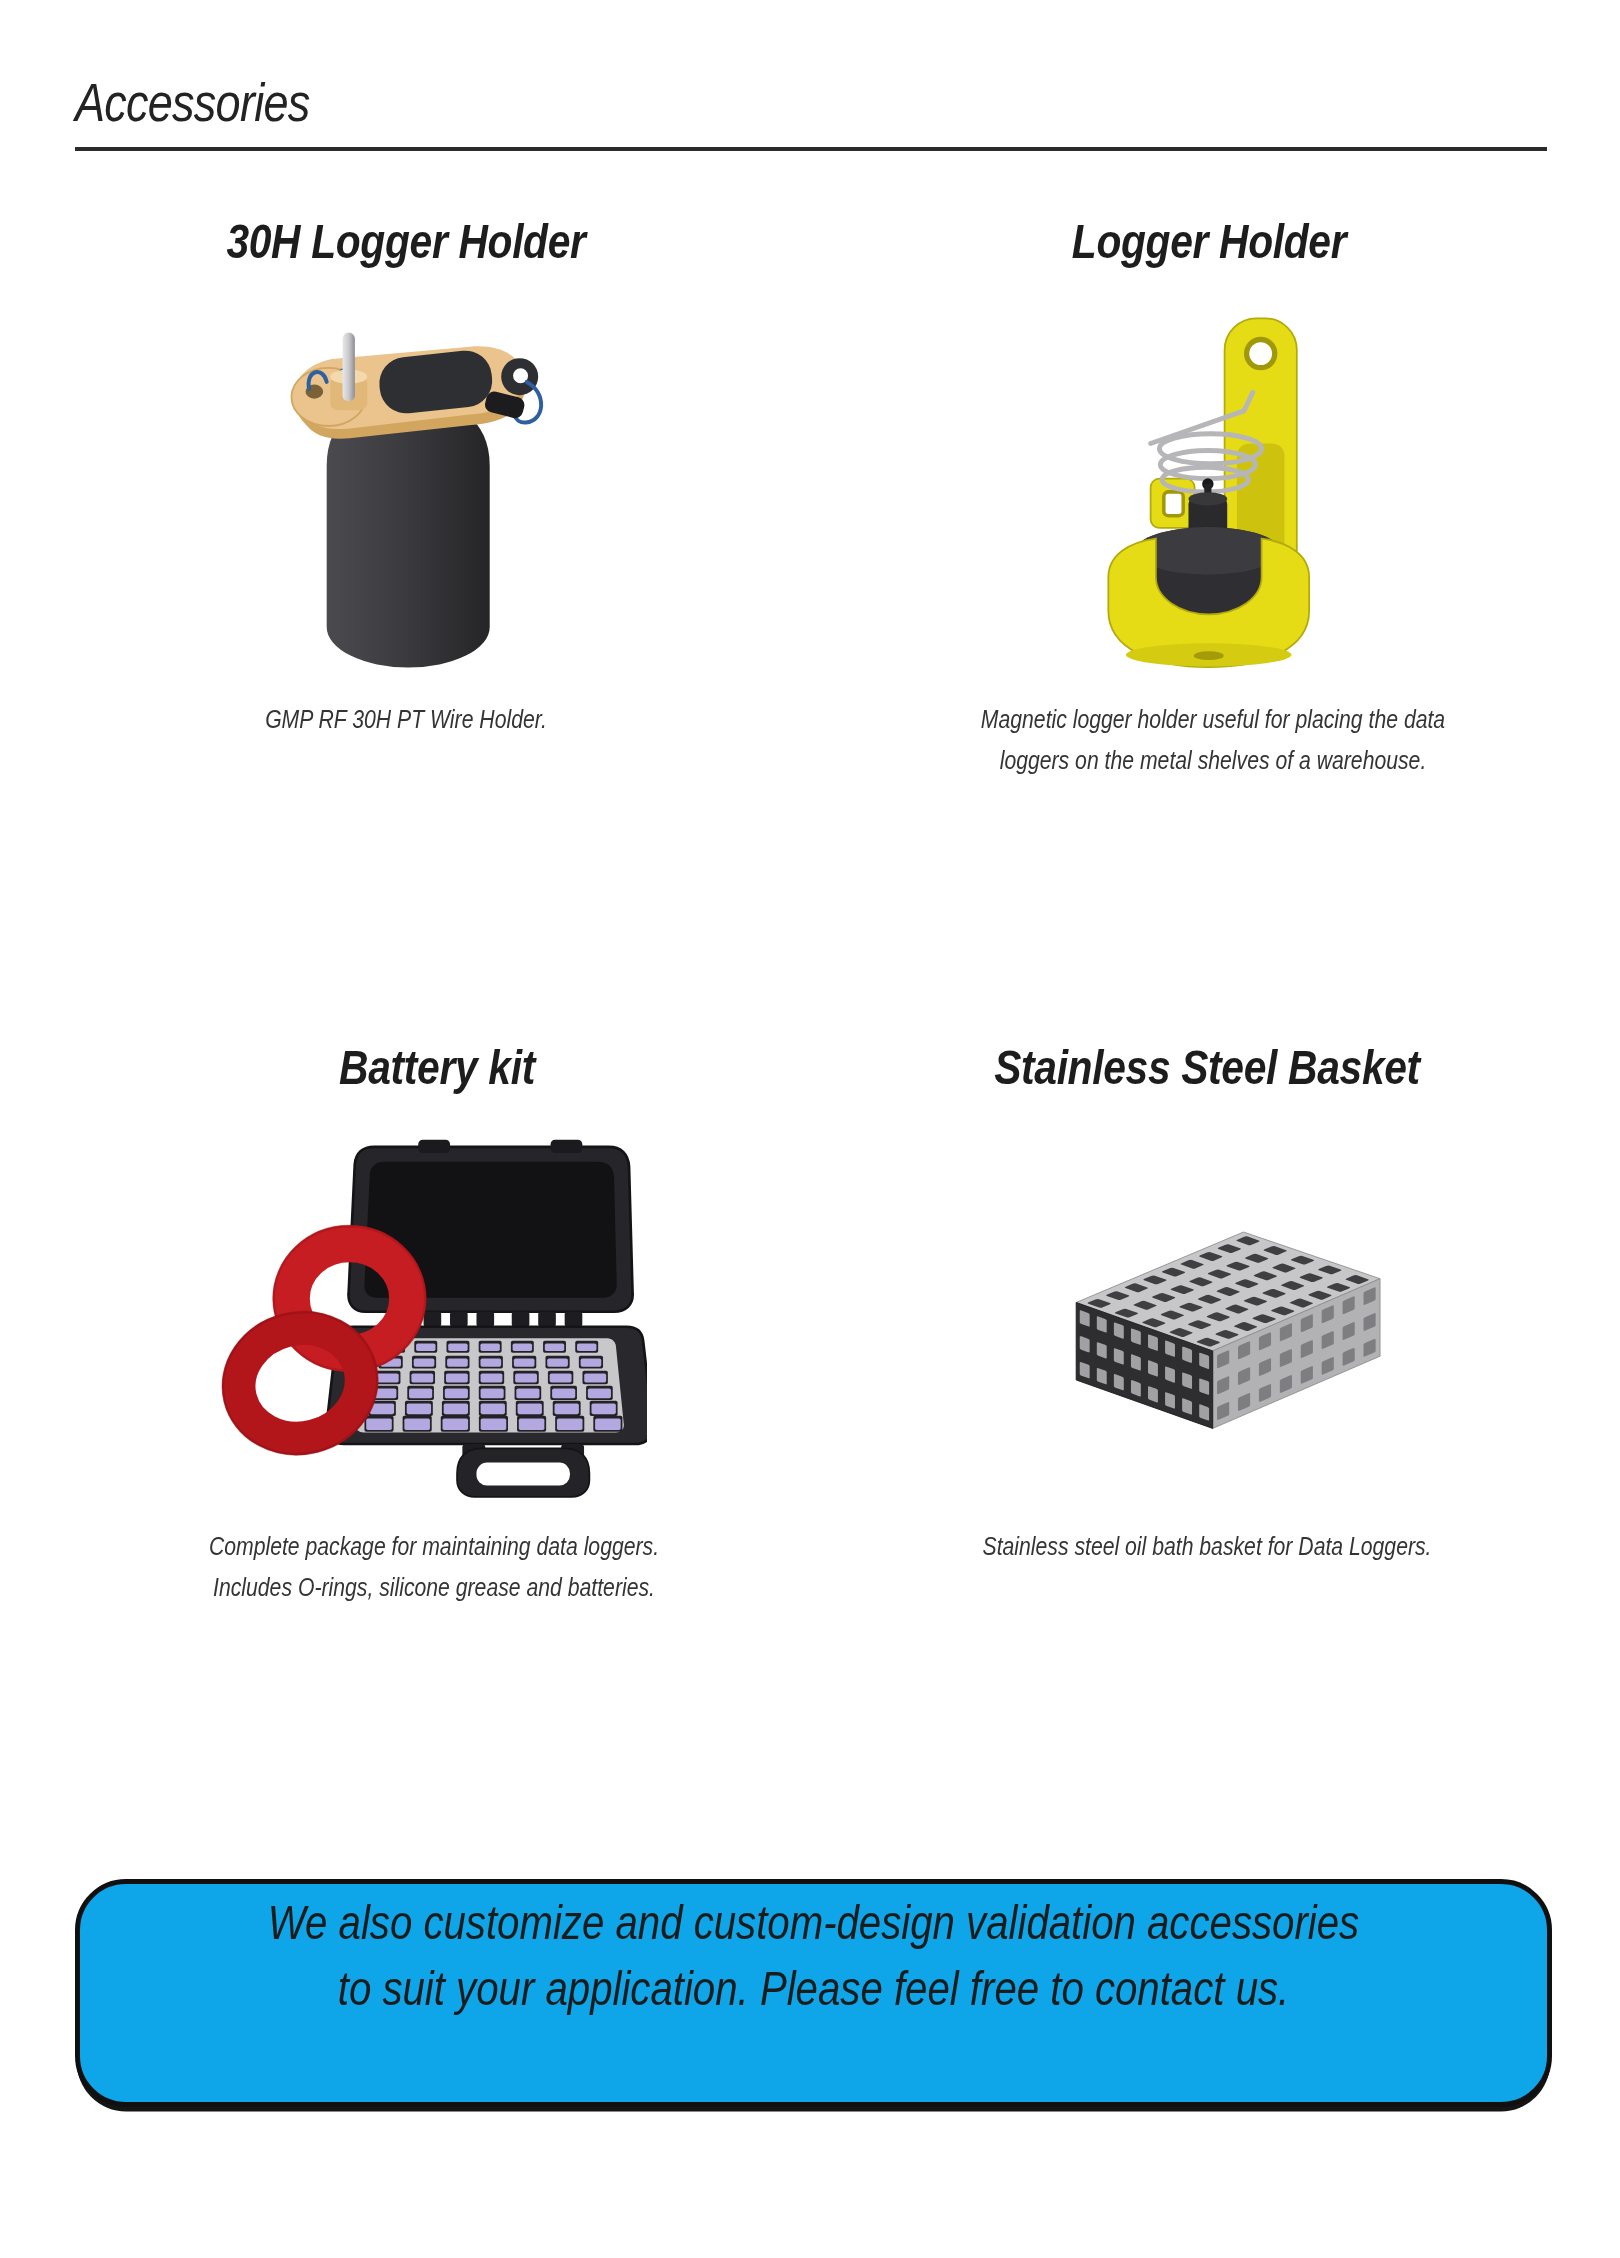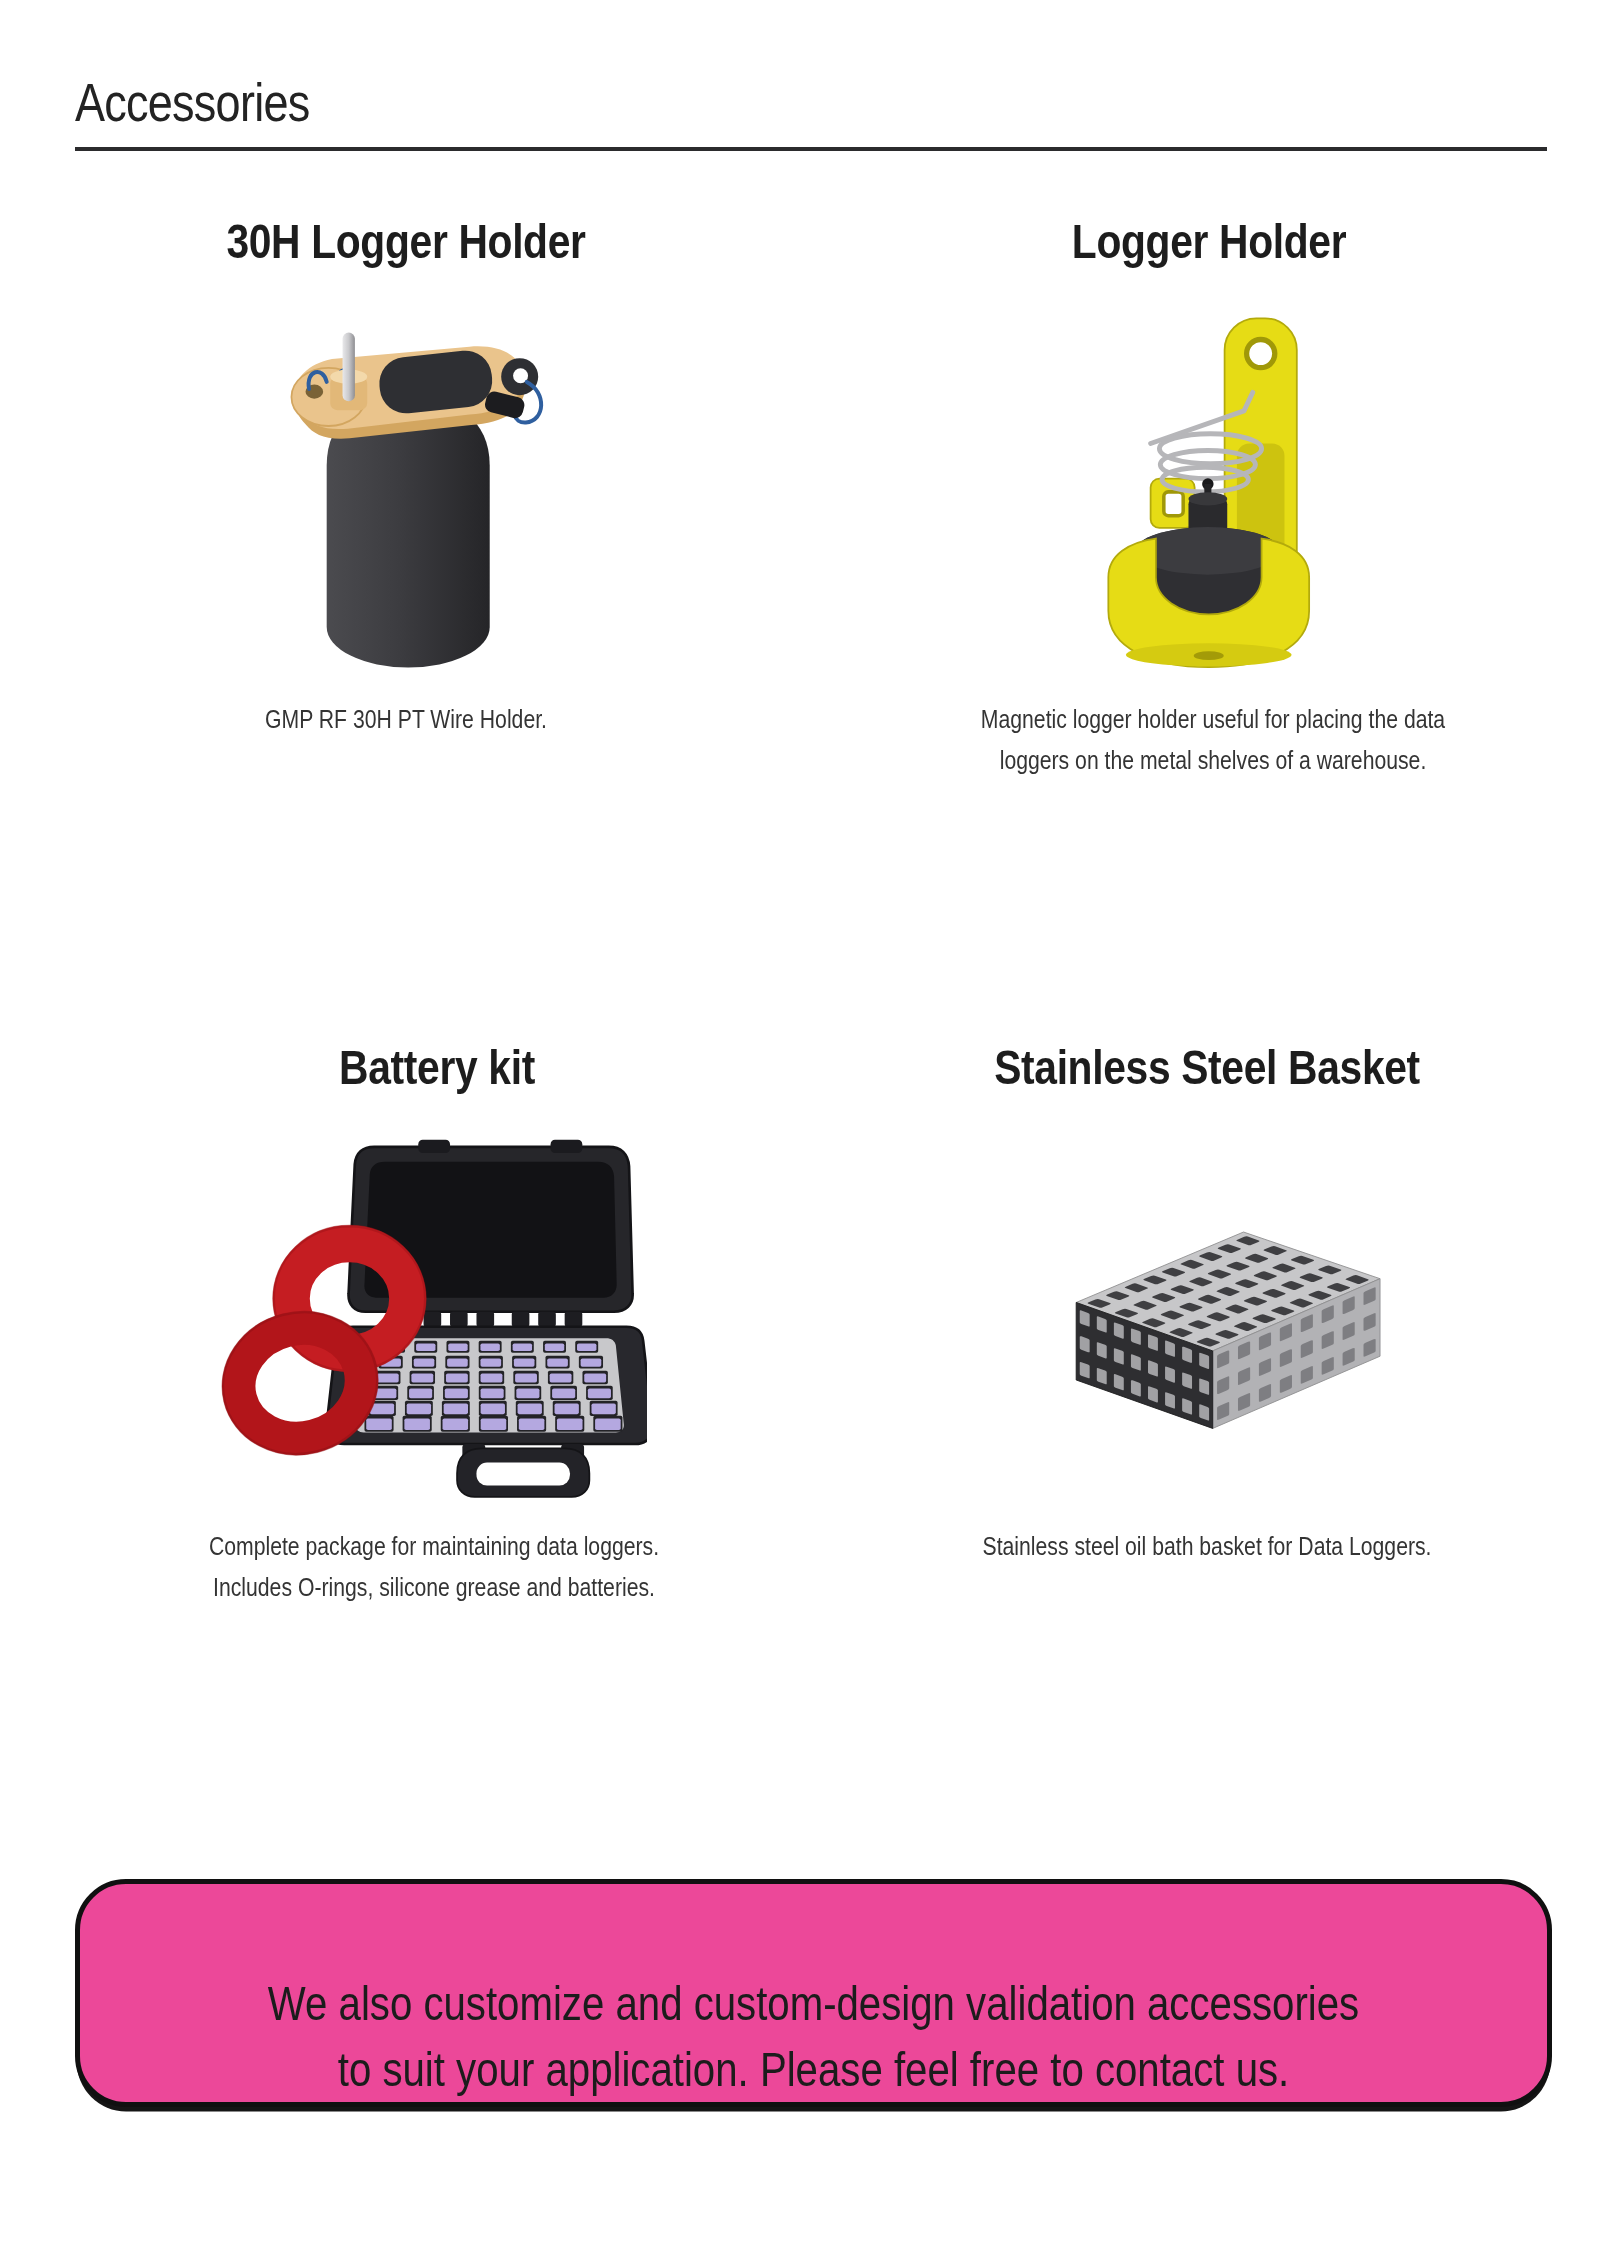--- a/index.html
+++ b/index.html
@@ -1,18 +1,18 @@
 <!DOCTYPE html>
 <html style="font-size:14px"><head>
 <meta charset="utf-8">
 <style>
   html,body{margin:0;padding:0;background:#ffffff;}
   #page{
     position:relative;width:1621px;height:2158px;background:#ffffff;
-    font-family:"Liberation Sans", sans-serif;color:#1f1f1f;overflow:hidden;
+    font-family:"Liberation Sans", sans-serif;color:#1f1f1f;overflow:hidden;font-style:italic;
   }
   .abs{position:absolute;}
   
   .cx{transform:scaleX(0.82);transform-origin:50% 50%;}
   .cx-left{transform:scaleX(0.85);transform-origin:0 50%;}
   .cx85{transform:scaleX(0.85);transform-origin:50% 50%;}
   .cx80{transform:scaleX(0.80);transform-origin:50% 50%;}
 
   .page-header{
     left:75px;top:71px;width:706px;
@@ -24,23 +24,23 @@
   .product-title{
     width:618px;text-align:center;font-size:48px;font-weight:700;
     line-height:1.2;color:#1d1d1d;letter-spacing:-0.4px;
   }
   .product-caption{
     text-align:center;font-size:26.5px;font-weight:400;line-height:1.55;
     color:#343434;
   }
   .footer-box{
     left:75px;top:1879px;width:1467px;height:213px;
-    border:5.3px solid #101010;border-radius:51px;background:#ec4899;
+    border:5.3px solid #101010;border-radius:51px;background:#0ea5e9;
     box-shadow:0 6.2px 0 -1.8px #151515;
-    display:flex;flex-direction:column;justify-content:flex-end;align-items:center;
+    display:flex;flex-direction:column;justify-content:flex-start;align-items:center;
     padding-top:5.3px;box-sizing:content-box;
   }
   .footer-line{
     width:1467px;text-align:center;font-size:49px;line-height:1.35;
     color:#1c1c1c;font-weight:400;
   }
   .page-number{
     left:1412px;top:2155px;width:146px;text-align:right;
     font-size:37px;font-weight:700;color:#1d1d1d;line-height:1.2;
   }

